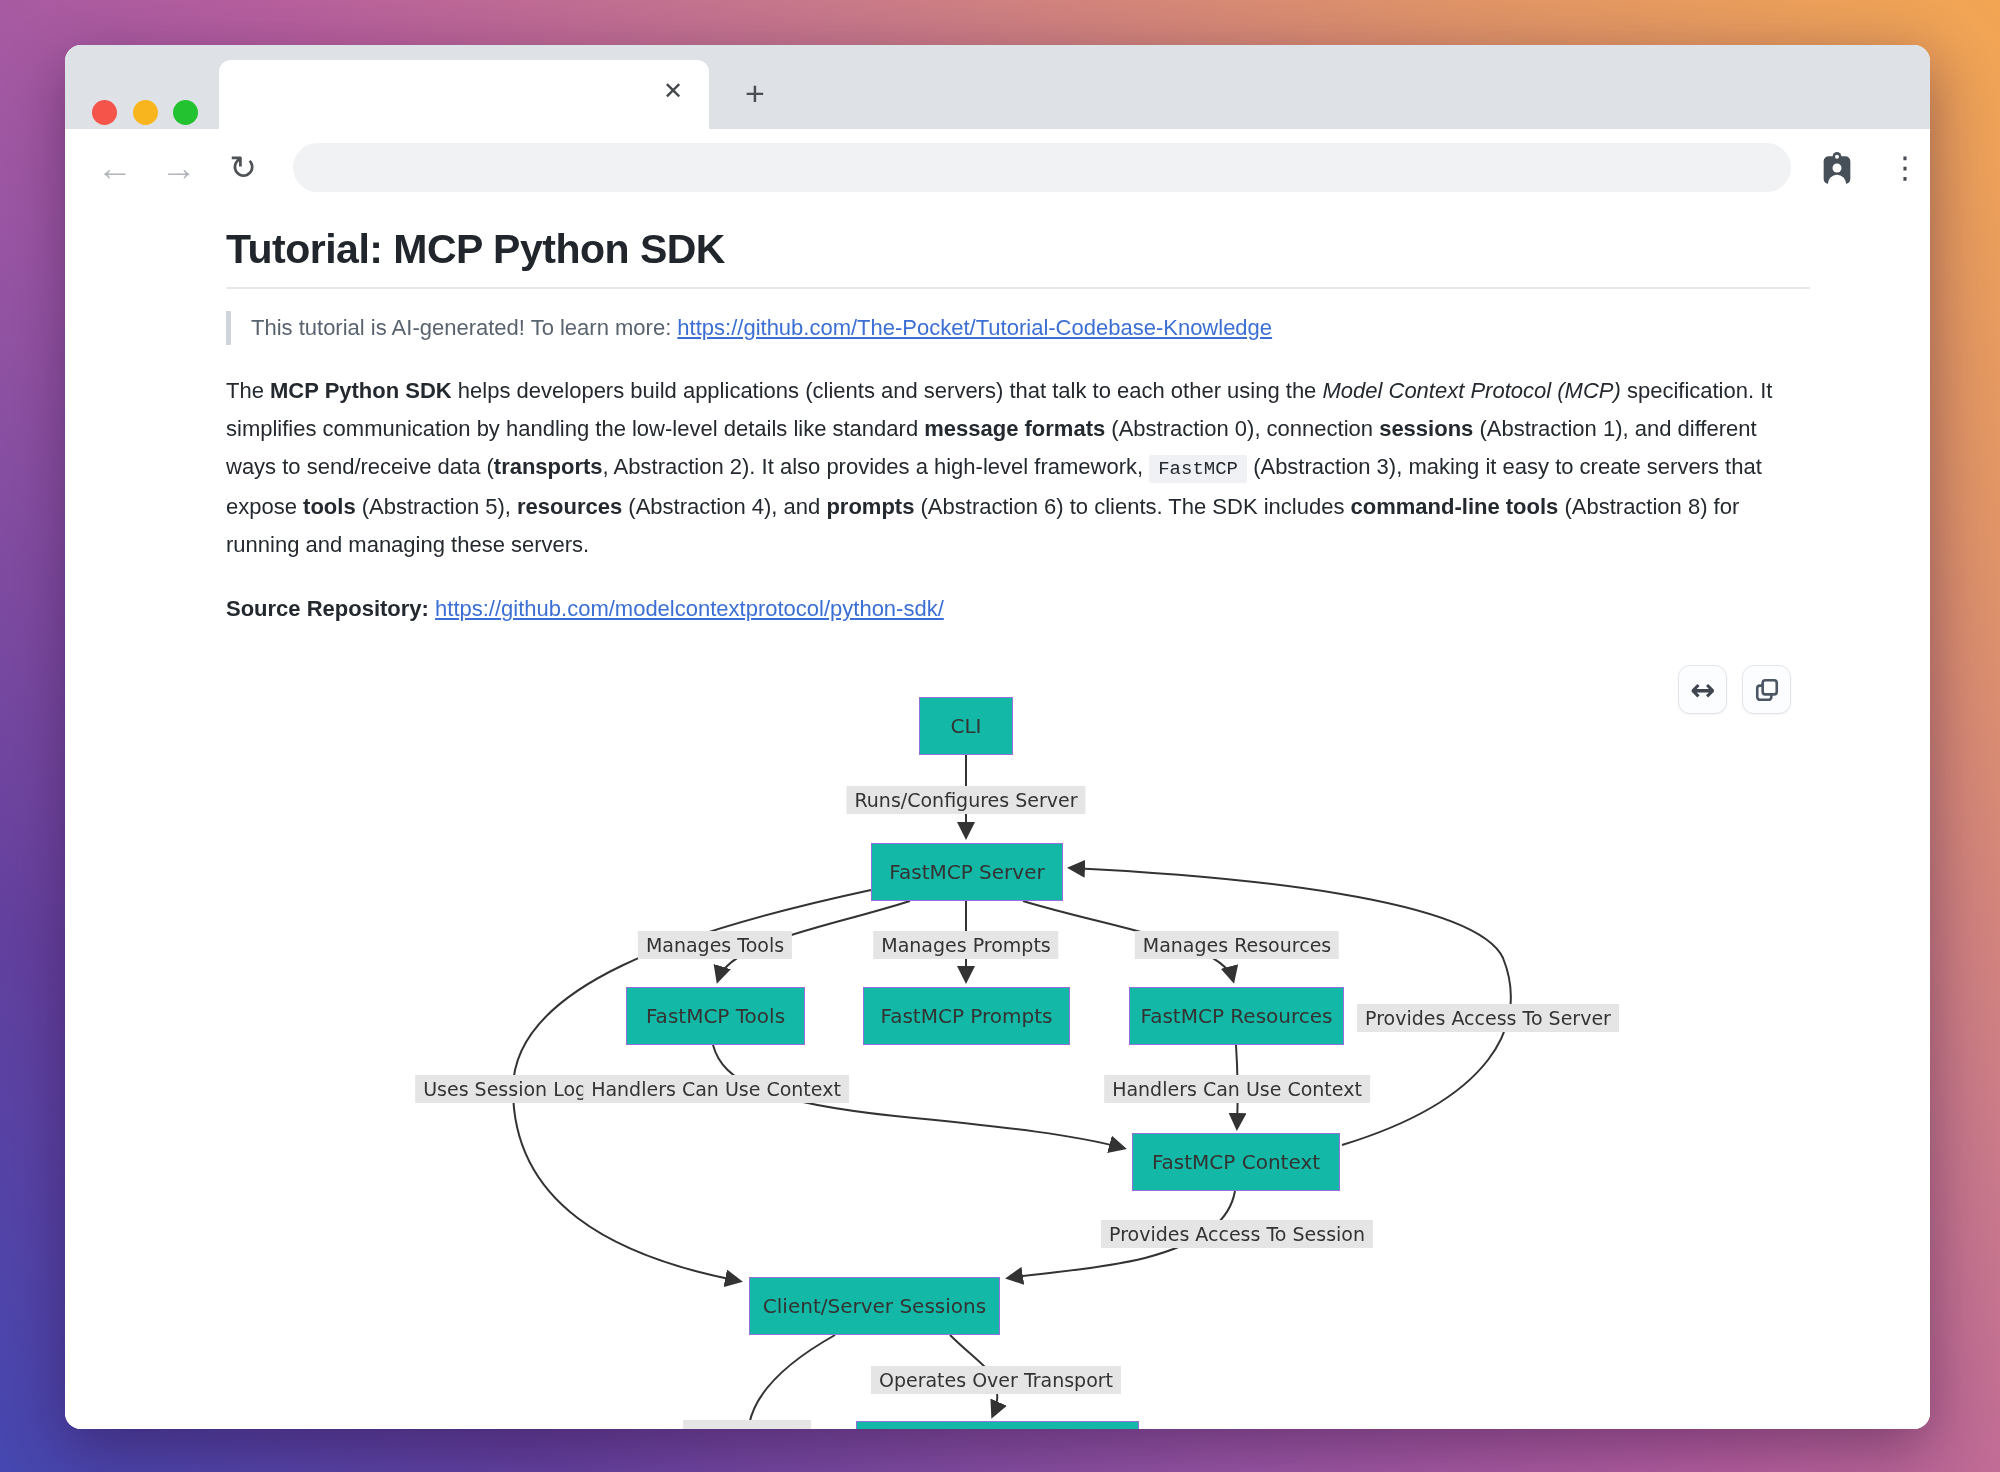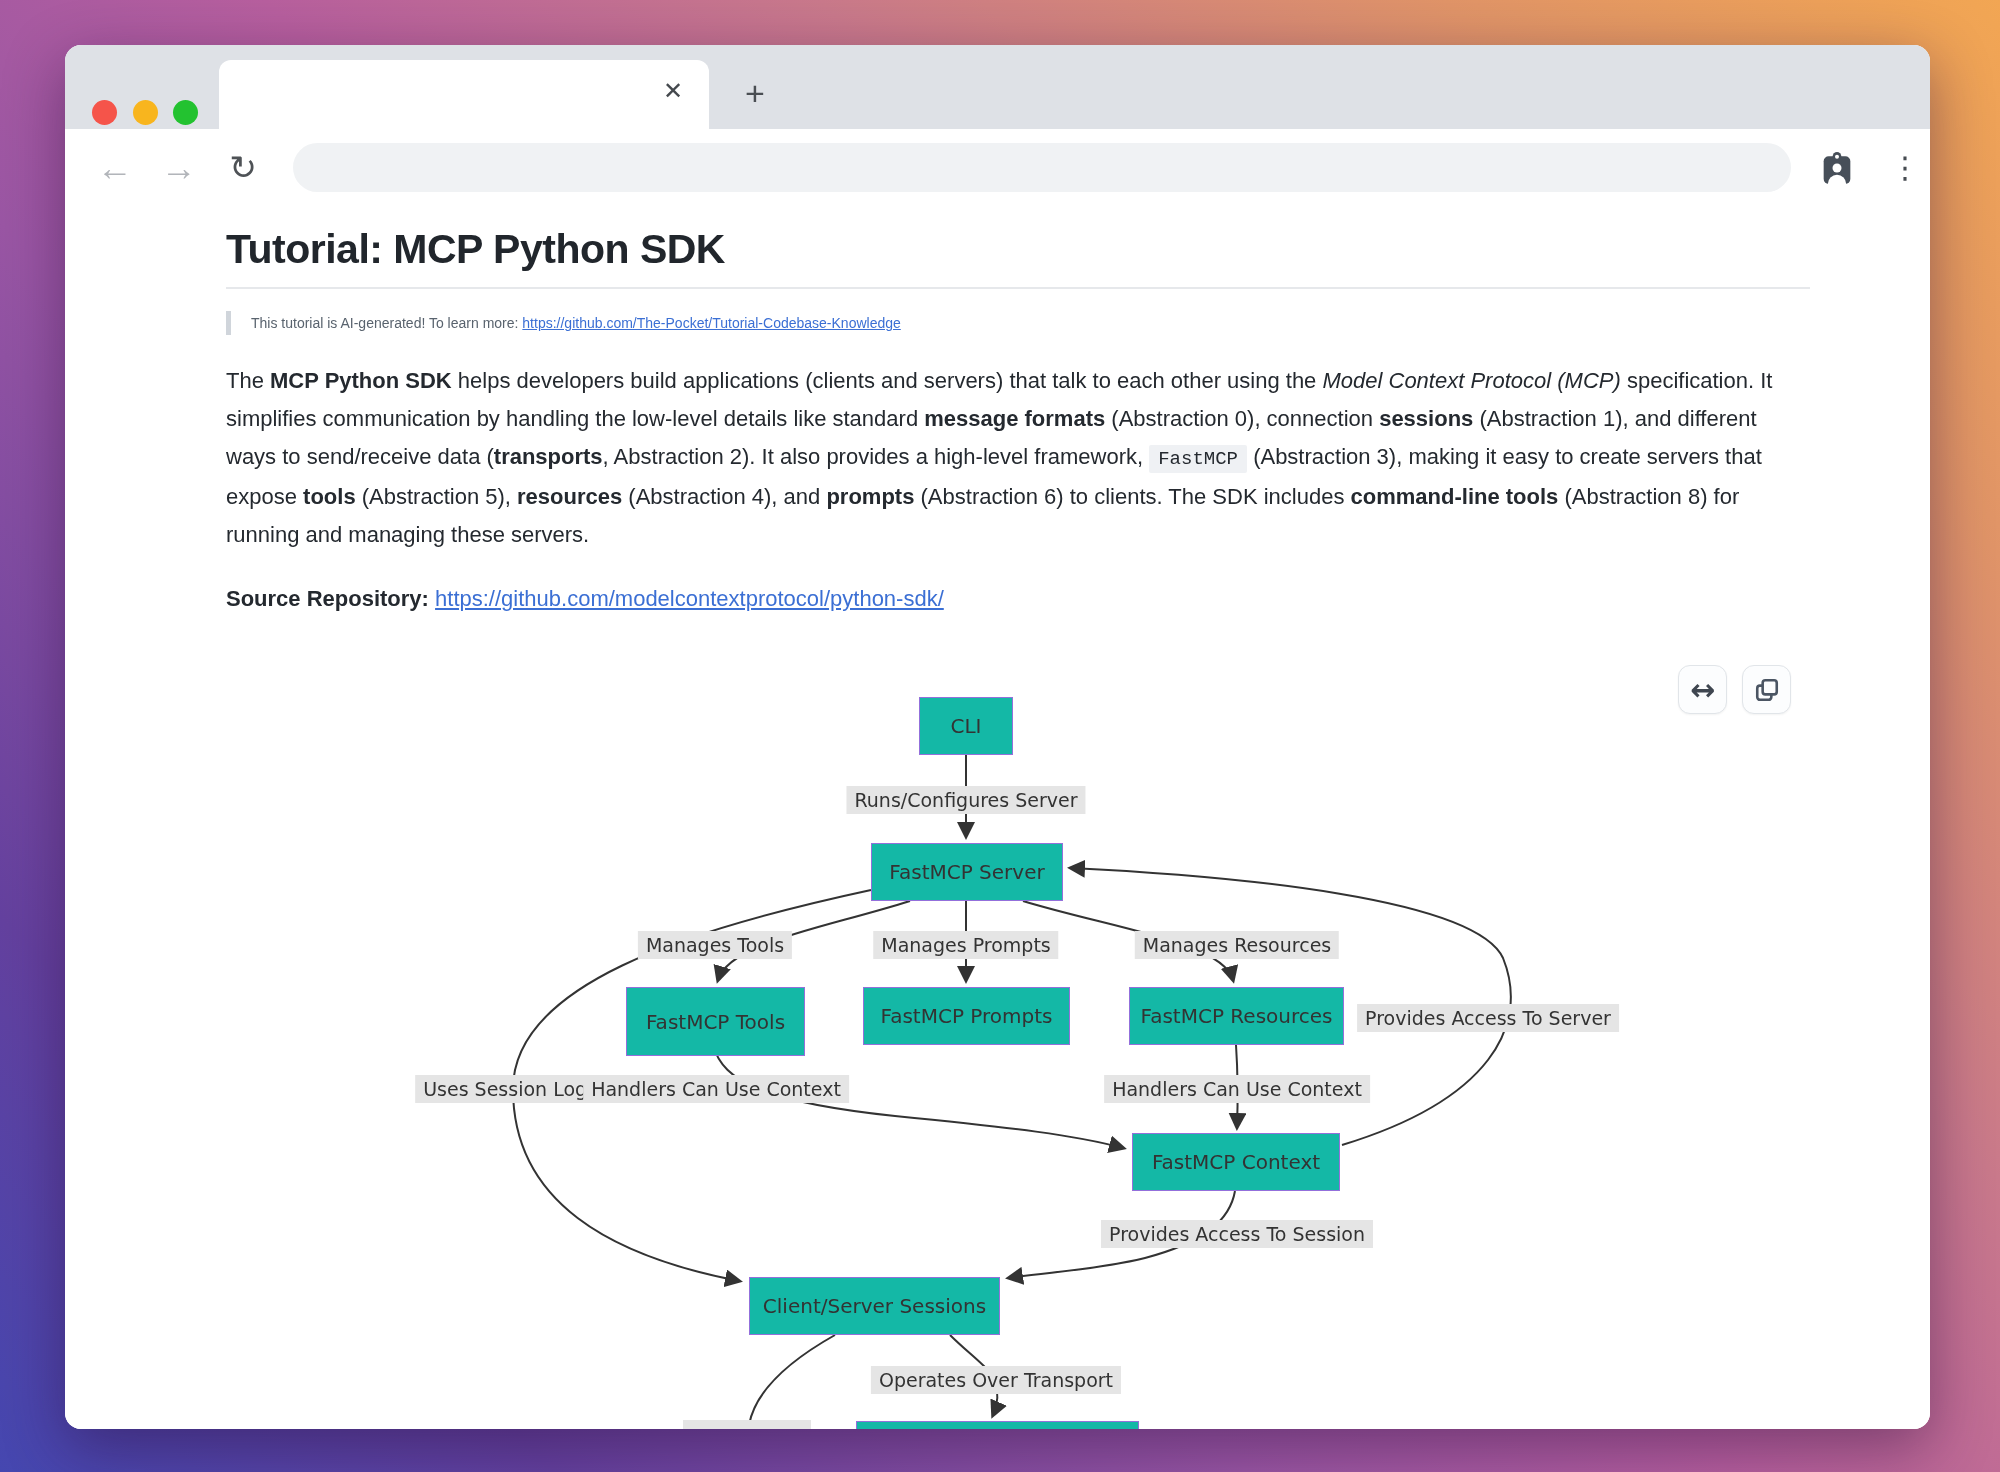--- a/index.html
+++ b/index.html
@@ -33,21 +33,21 @@
   .fwd{left:92px;width:44px;color:#b2b5ba;}
   .reload{left:156px;width:44px;color:#4e5256;font-size:33px;}
   .urlbar{position:absolute;left:228px;top:14px;width:1498px;height:49px;border-radius:25px;background:#f0f2f4;border:none;outline:none;font-size:20px;color:#333;padding:0 24px;box-sizing:border-box;}
   .profile{position:absolute;left:1752px;top:20px;width:40px;height:40px;color:#474f59;}
   .menu3{position:absolute;left:1822px;top:0;height:77px;width:36px;display:flex;align-items:center;justify-content:center;font-size:30px;color:#474c52;}
   
   .page{position:absolute;left:0;top:161px;width:100%;height:1223px;background:#fff;overflow:hidden;}
   .textcol{padding:0 120px 0 161px;width:1584px;box-sizing:content-box;}
   h1.title{margin:20px 0 14px;font-size:41px;font-weight:700;color:#21262c;letter-spacing:-.5px;}
   .rule{border:0;border-top:2px solid #e6e8eb;margin:0 0 22px;width:1584px;}
-  blockquote.callout{margin:0 0 27px;padding:4px 0 4px 20px;border-left:5px solid #d0d5db;color:#59636e;font-size:14px;}
+  blockquote.callout{margin:0 0 27px;padding:4px 0 4px 20px;border-left:5px solid #d0d5db;color:#59636e;font-size:22px;}
   a.lnk{color:#3b6fd4;text-decoration:underline;}
   p.intro{margin:0 0 32px;font-size:22px;line-height:38px;color:#24292f;width:1584px;}
   p.intro strong{font-weight:700;}
   p.intro em{font-style:italic;}
   p.intro code{font-family:"Liberation Mono","DejaVu Sans Mono",monospace;font-size:19px;background:#eff1f4;border-radius:2px;padding:3px 9px;}
   .source{font-size:22px;color:#24292f;margin:0;}
   .source b{font-weight:700;}
   
   .diagram{position:absolute;left:0;top:444px;width:1865px;height:940px;font-family:"DejaVu Sans",sans-serif;}
   .edges{position:absolute;left:0;top:0;}
@@ -125,21 +125,21 @@
           <path d="M 1277 495 C 1425 450, 1465 375, 1438 308 C 1410 248, 1170 226, 1006 218" marker-end="url(#arr)"></path>
           <path d="M 1170 541 C 1165 570, 1140 592, 1080 608 C 1032 620, 982 622, 944 628" marker-end="url(#arr)"></path>
           <path d="M 806 240 C 620 280, 448 335, 448 439 C 448 552, 545 606, 674 631" marker-end="url(#arr)"></path>
           <path d="M 885 685 C 905 705, 925 718, 930 731 C 934 743, 932 756, 928 765" marker-end="url(#arr)"></path>
           <path d="M 770 685 C 722 712, 690 742, 684 775"></path>
         </g>
       </svg>
 
       <div class="node" style="left:854px;top:47px;width:94px;height:58px;">CLI</div>
       <div class="node" style="left:806px;top:193px;width:192px;height:58px;">FastMCP Server</div>
-      <div class="node" style="left:561px;top:337px;width:179px;height:69px;">FastMCP Tools</div>
+      <div class="node" style="left:561px;top:337px;width:179px;height:58px;">FastMCP Tools</div>
       <div class="node" style="left:798px;top:337px;width:207px;height:58px;">FastMCP Prompts</div>
       <div class="node" style="left:1064px;top:337px;width:215px;height:58px;">FastMCP Resources</div>
       <div class="node" style="left:1067px;top:483px;width:208px;height:58px;">FastMCP Context</div>
       <div class="node" style="left:684px;top:627px;width:251px;height:58px;">Client/Server Sessions</div>
       <div class="node" style="left:791px;top:771px;width:283px;height:50px;"></div>
 
       <div class="elabel" style="left:901px;top:150px;">Runs/Configures Server</div>
       <div class="elabel" style="left:650px;top:295px;">Manages Tools</div>
       <div class="elabel" style="left:901px;top:295px;">Manages Prompts</div>
       <div class="elabel" style="left:1172px;top:295px;">Manages Resources</div>

